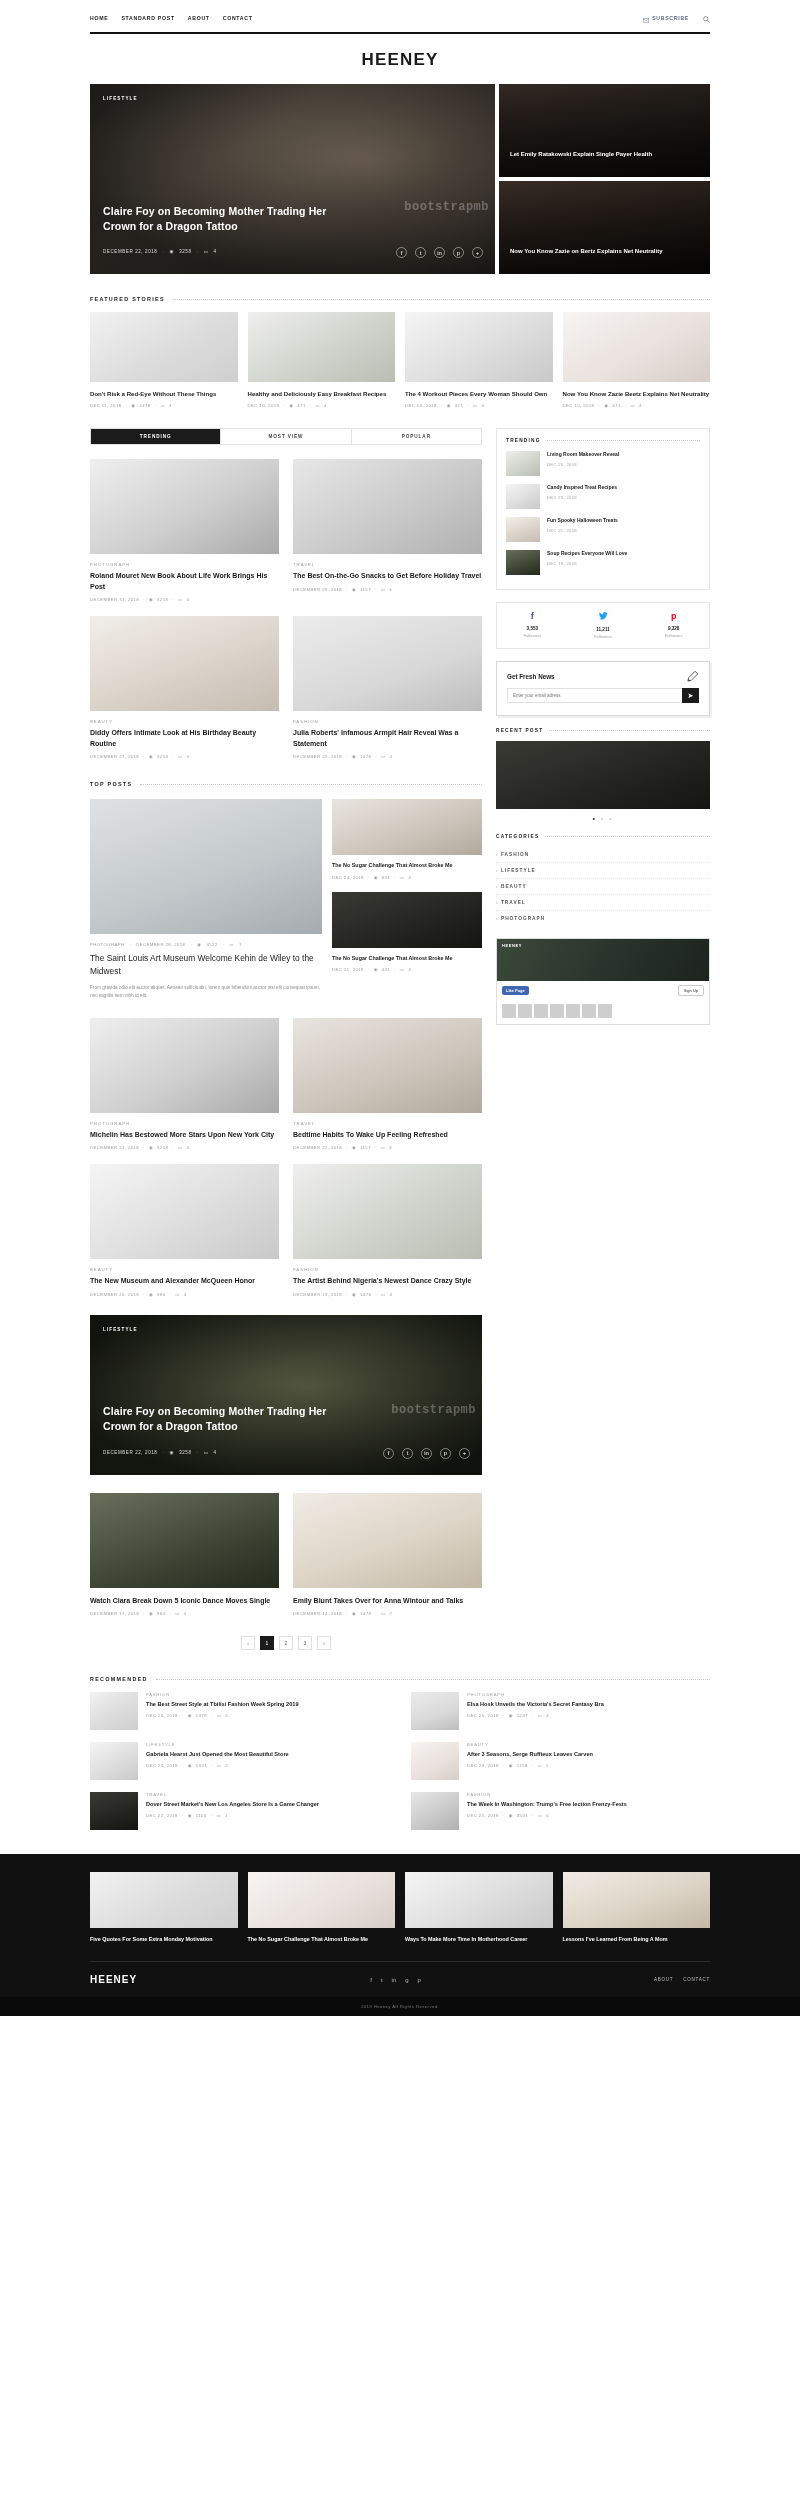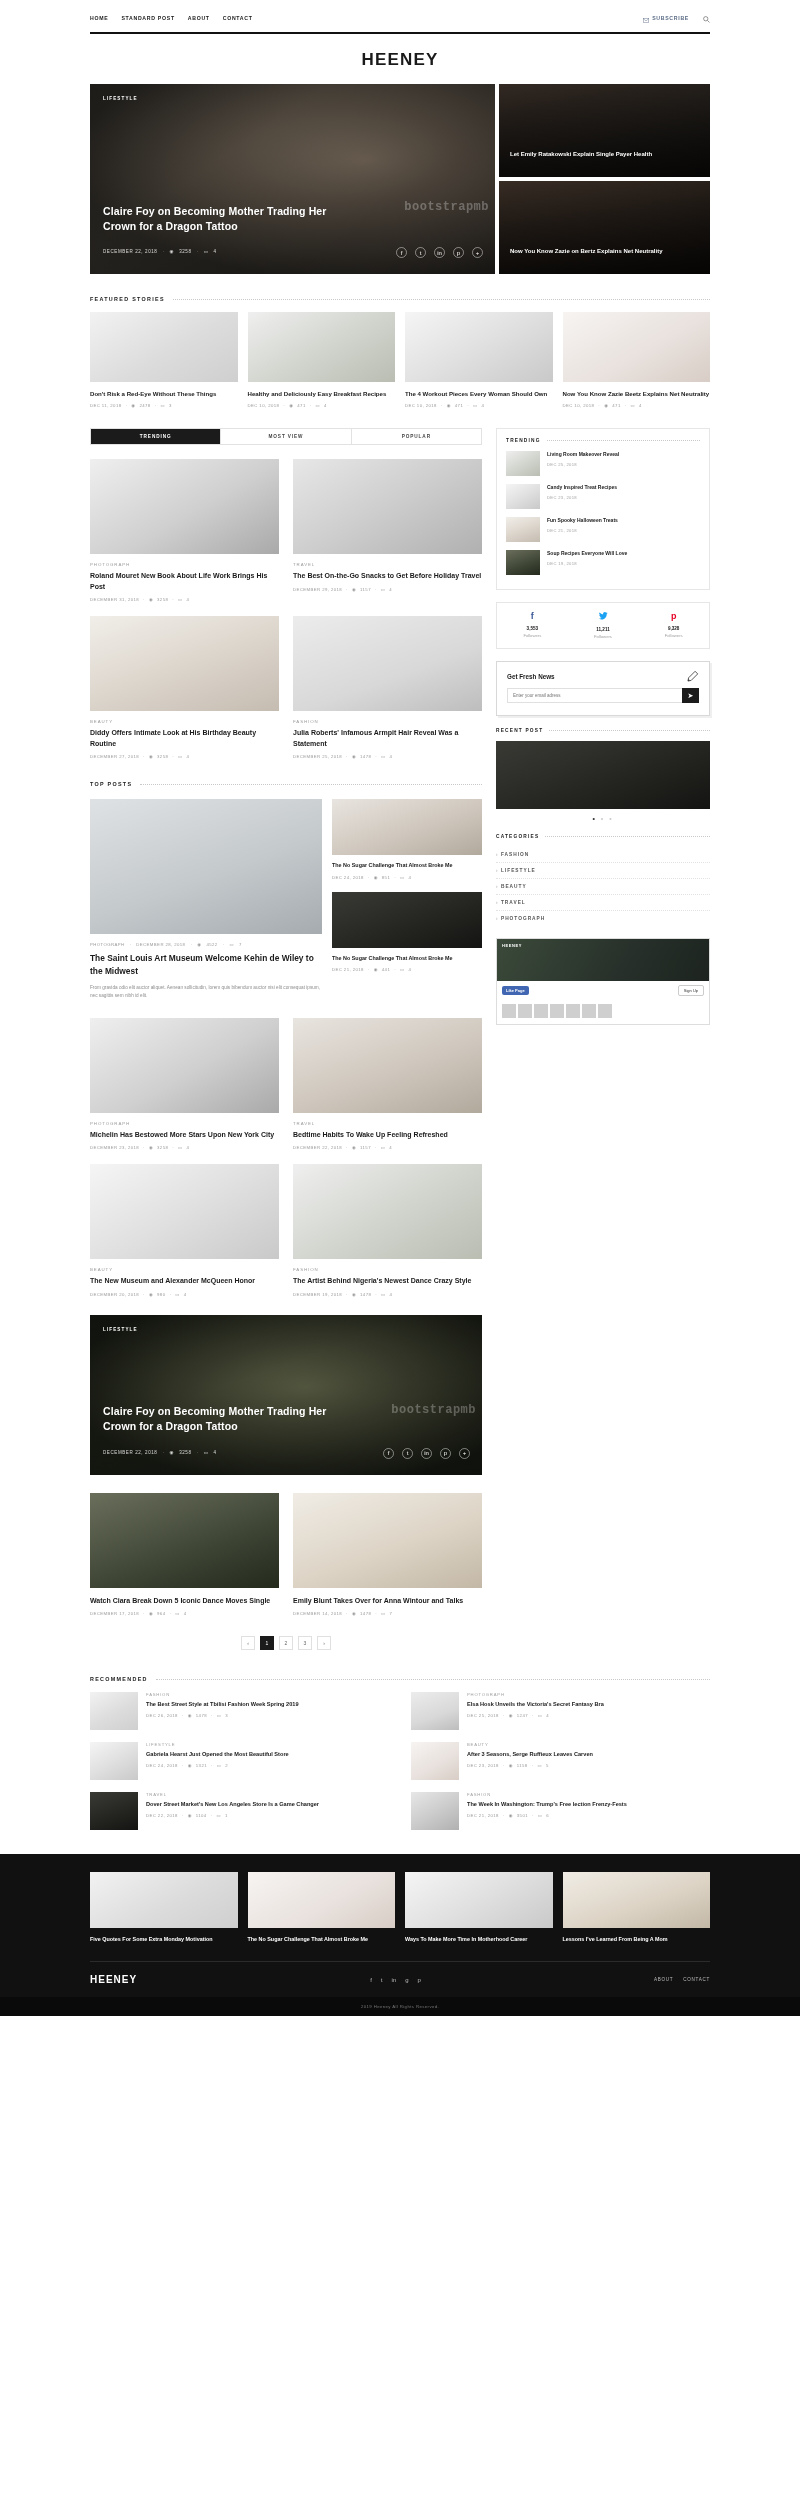--- a/index.html
+++ b/index.html
@@ -157,21 +157,21 @@
   .fb-faces span { width: 14px; height: 14px; background: #cfcfcf; }
 
   
   .top-wrap { display: flex; gap: 10px; margin-top: 12px; }
   .big-card { width: 232px; }
   .big-card .thumb { width: 100%; height: 135px; }
   .small-list { width: 150px; display: flex; flex-direction: column; gap: 12px; }
   .scard .thumb { width: 100%; height: 56px; }
   .scard h4 { font-size: 5.4px; font-weight: 800; line-height: 1.5; margin-top: 6px; }
   .big-card .metarow { font-size: 4.3px; color: #9a9a9a; margin-top: 8px; letter-spacing:.4px; display:flex;gap:5px;align-items:center;}
-  .big-card h3 { font-size: 8.4px; font-weight: 700; line-height: 1.5; margin-top: 5px; }
+  .big-card h3 { font-size: 8.4px; font-weight: 400; line-height: 1.5; margin-top: 5px; }
   .big-card p { font-size: 4.7px; color: #8d8d8d; line-height: 1.7; margin-top: 6px; }
 
   
   .hero2 { position: relative; height: 160px; margin-top: 18px;
     background: linear-gradient(160deg,#2e3326 0%,#454a36 40%,#20241b 100%); overflow: hidden;}
   .hero2::after{content:"";position:absolute;inset:0;background:radial-gradient(ellipse at 55% 45%,rgba(110,110,80,.4),rgba(12,14,10,.85) 78%);}
 
   
   .pager { display: flex; gap: 5px; justify-content: center; margin: 20px 0 4px 0; }
   .pg { width: 14px; height: 14px; border: 1px solid #e0e0e0; display: flex; align-items: center;

